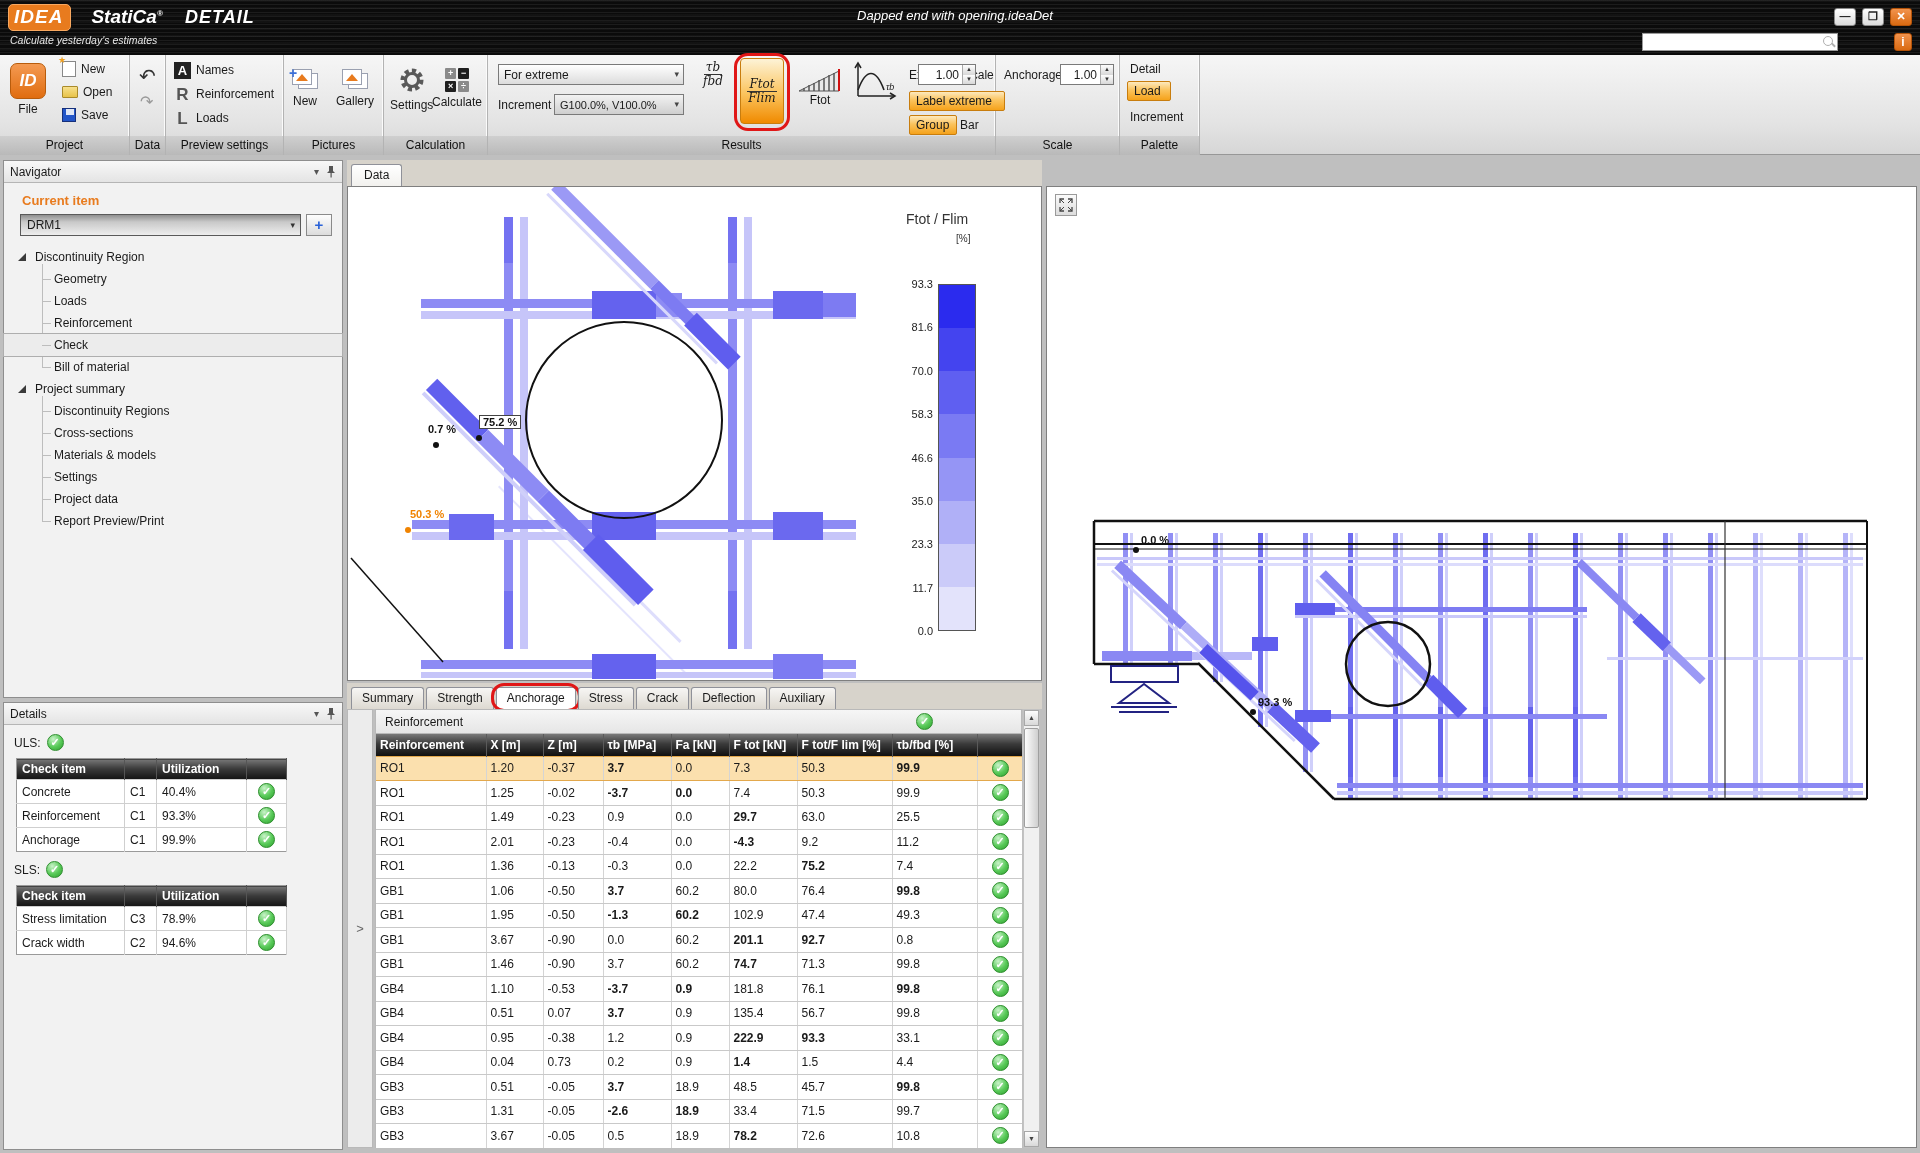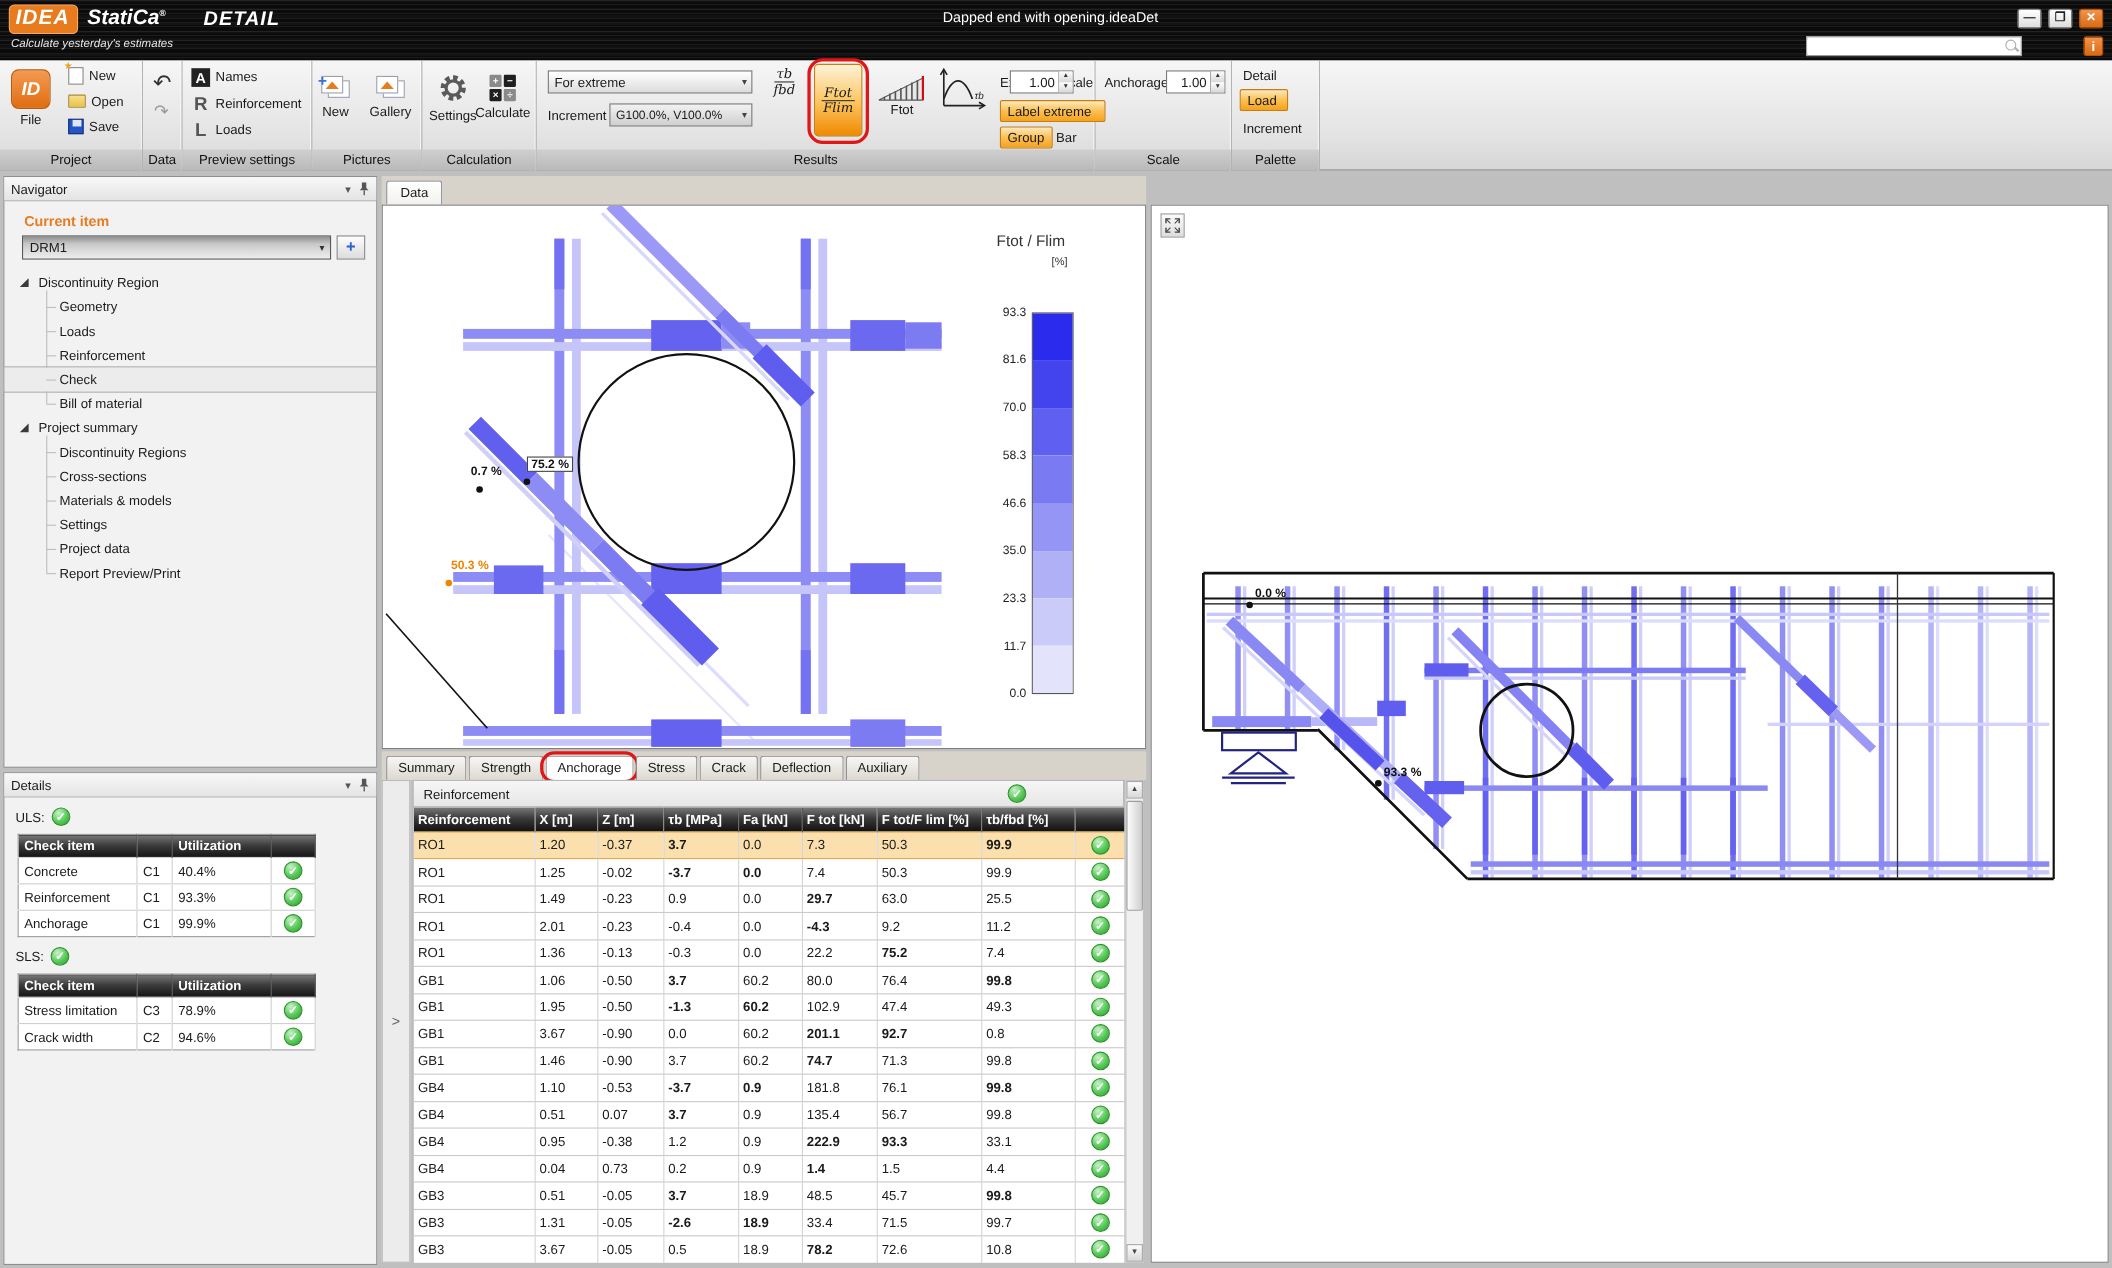--- a/index.html
+++ b/index.html
@@ -8,25 +8,25 @@
   #app { position:absolute; inset:0; }
 
   
   .titlebar { position:absolute; left:0; top:0; width:1920px; height:55px;
     background:#0b0b0b;
     background-image:repeating-linear-gradient(180deg, rgba(255,255,255,.07) 0 1px, rgba(0,0,0,0) 1px 4px),
                      repeating-linear-gradient(180deg, rgba(255,255,255,.03) 0 2px, rgba(0,0,0,0) 2px 7px);
   }
   .logo-box { position:absolute; left:8px; top:5px; height:24px; display:flex; align-items:center; }
   .logo-idea { background:#e87b1e; color:#fff; font-weight:bold; font-style:italic; font-size:19px; padding:1px 7px 2px 5px; border-radius:5px; letter-spacing:1px; border:1px solid #f8a860; }
-  .logo-statica { color:#fff; font-style:italic; font-size:19px; font-weight:bold; margin-left:8px; }
+  .logo-statica { color:#fff; font-style:italic; font-size:19px; font-weight:bold; margin-left:20px; }
   .logo-reg { color:#fff; font-size:8px; vertical-align:super; }
   .logo-product { position:absolute; left:185px; top:7px; color:#fff; font-style:italic; font-weight:bold; font-size:18px; letter-spacing:1px; }
   .tagline { position:absolute; left:10px; top:34px; color:#e8e8e8; font-style:italic; font-size:10.5px; }
-  .doc-title { position:absolute; left:0; right:10px; top:8px; text-align:center; color:#fff; font-size:13px; }
+  .doc-title { position:absolute; left:0; right:10px; top:8px; text-align:center; color:#fff; font-size:13px;font-style:italic; }
   .winbtns { position:absolute; right:8px; top:8px; display:flex; gap:6px; }
   .winbtn { width:22px; height:18px; border-radius:3px; background:linear-gradient(#fff,#dcdcdc); border:1px solid #8a8a8a; color:#222; font-size:11px; line-height:15px; text-align:center; font-weight:bold; }
   .winbtn.close { background:linear-gradient(#f2934d,#d96a12); color:#fff; border-color:#b45309; }
   .search-row { position:absolute; right:82px; top:33px; width:196px; height:18px; background:#fff; border:1px solid #9a9a9a; display:flex; align-items:center; }
   .search-input { flex:1; border:none; outline:none; font-size:11px; padding:0 4px; font-family:"Liberation Sans",sans-serif; }
   .mag { width:16px; height:16px; position:relative; }
   .mag::before { content:""; position:absolute; left:2px; top:2px; width:8px; height:8px; border:1.5px solid #b0b0b0; border-radius:50%; }
   .mag::after { content:""; position:absolute; left:10px; top:10px; width:5px; height:1.5px; background:#b0b0b0; transform:rotate(45deg); }
   .info-btn { position:absolute; right:8px; top:33px; width:18px; height:18px; background:linear-gradient(#f2934d,#d96a12); border:1px solid #b45309; border-radius:3px; color:#fff; font-weight:bold; font-size:12px; text-align:center; line-height:16px; }
 

